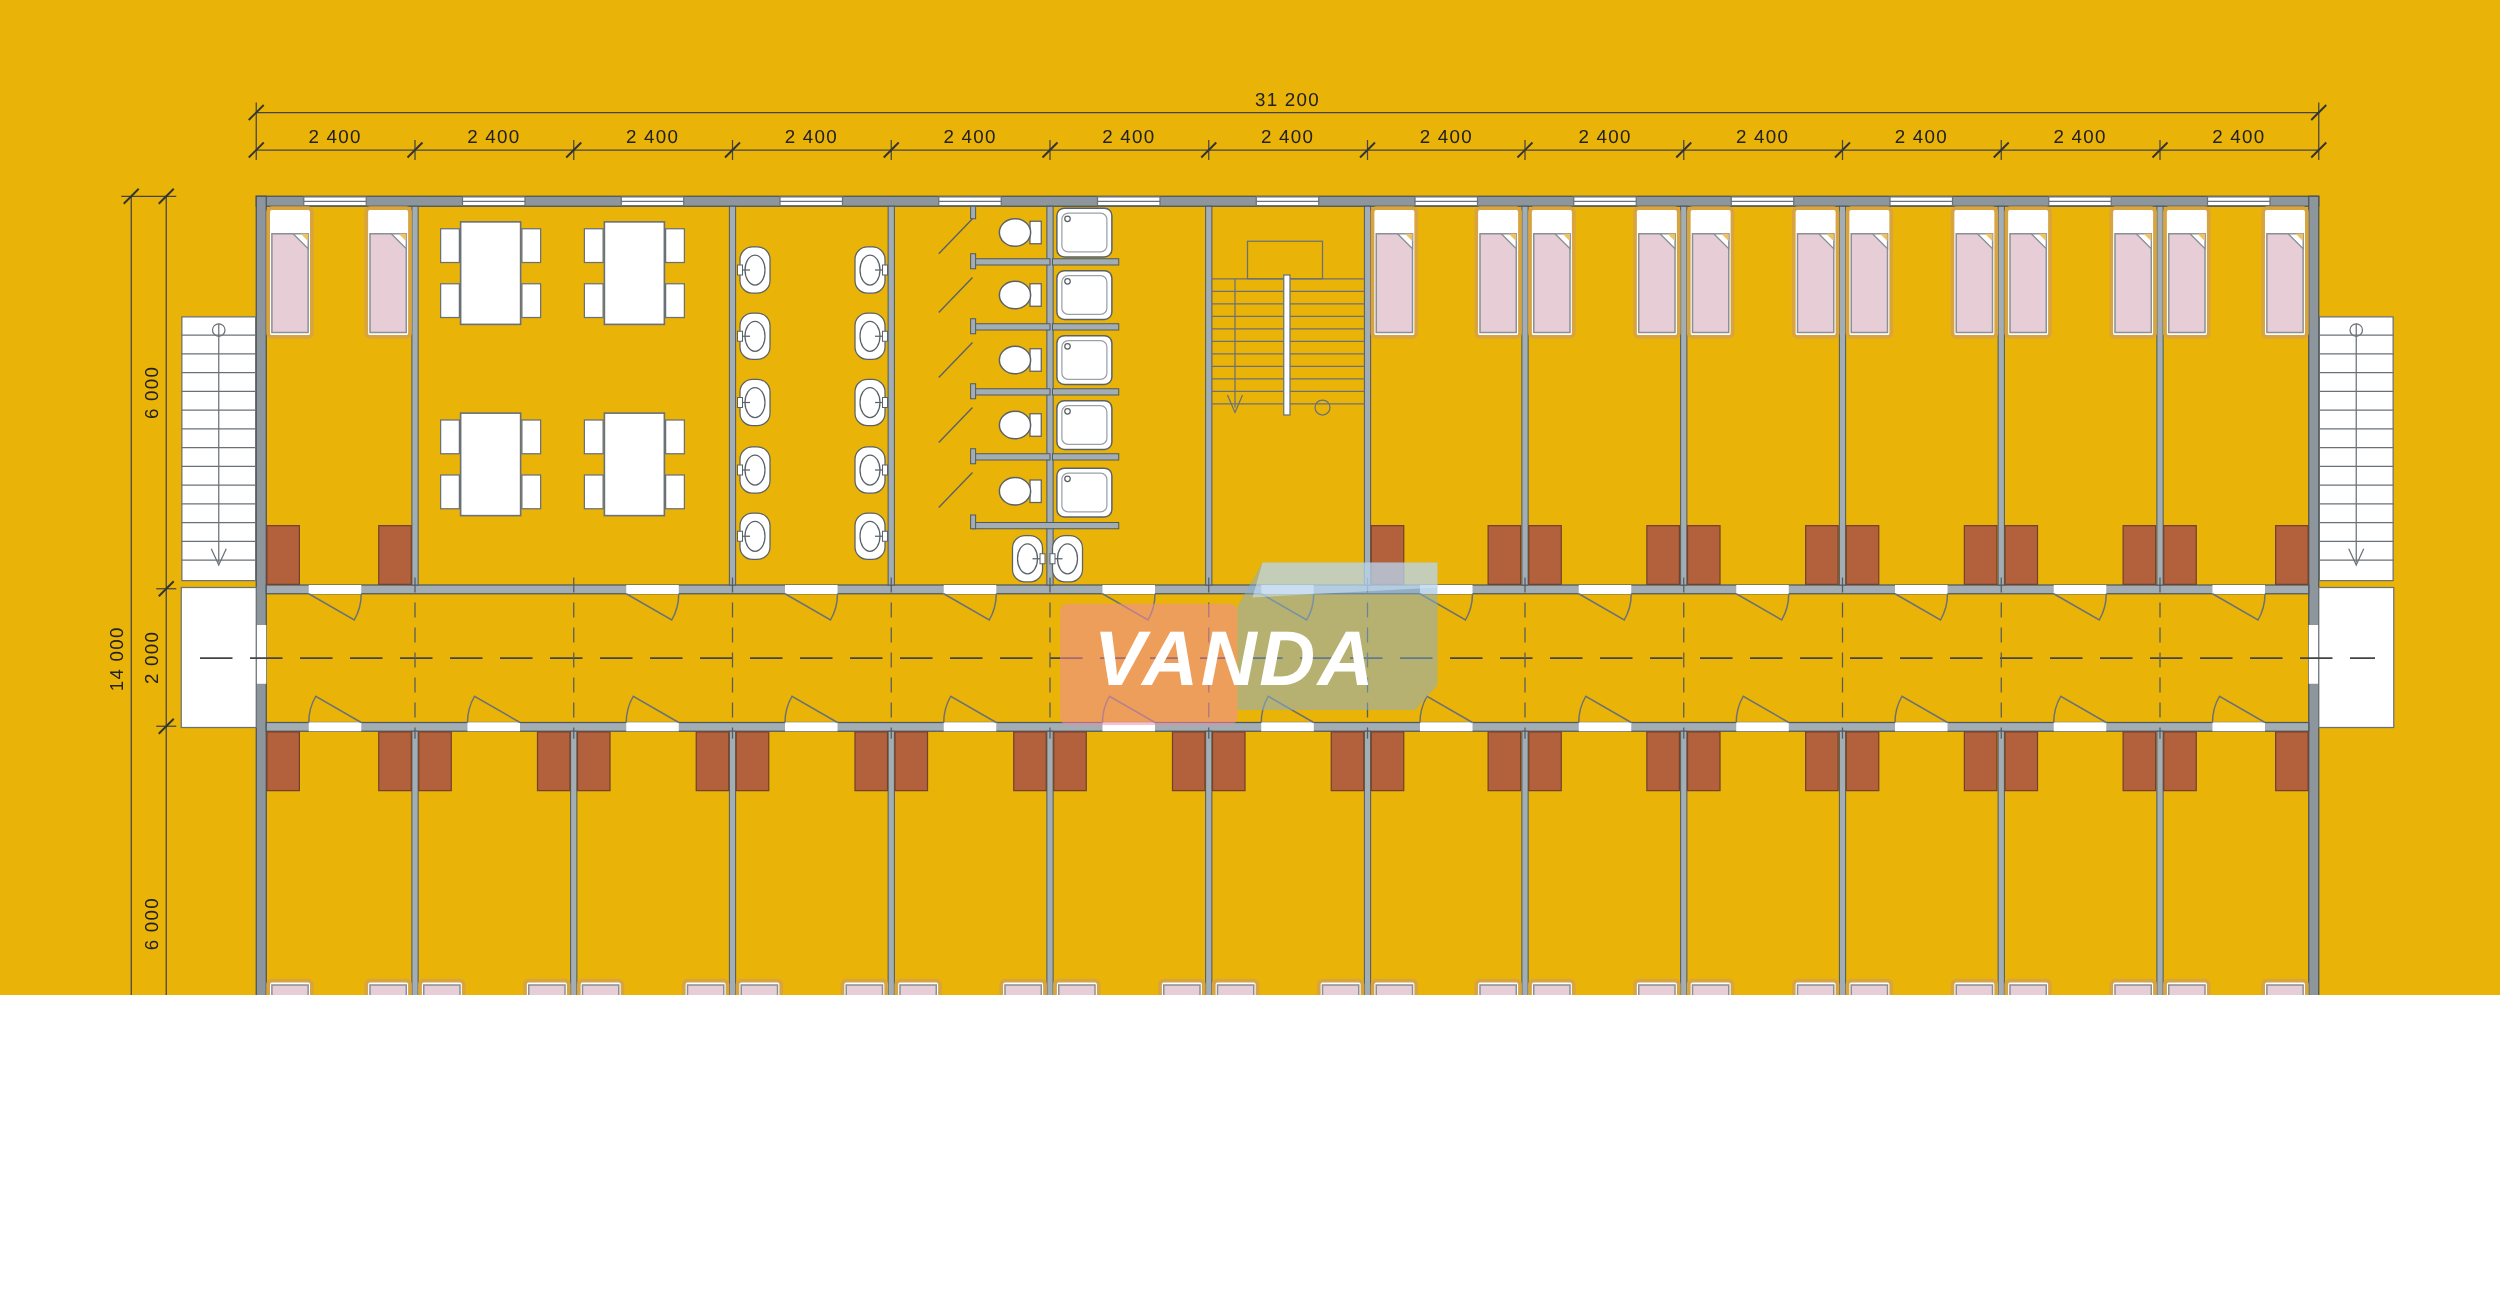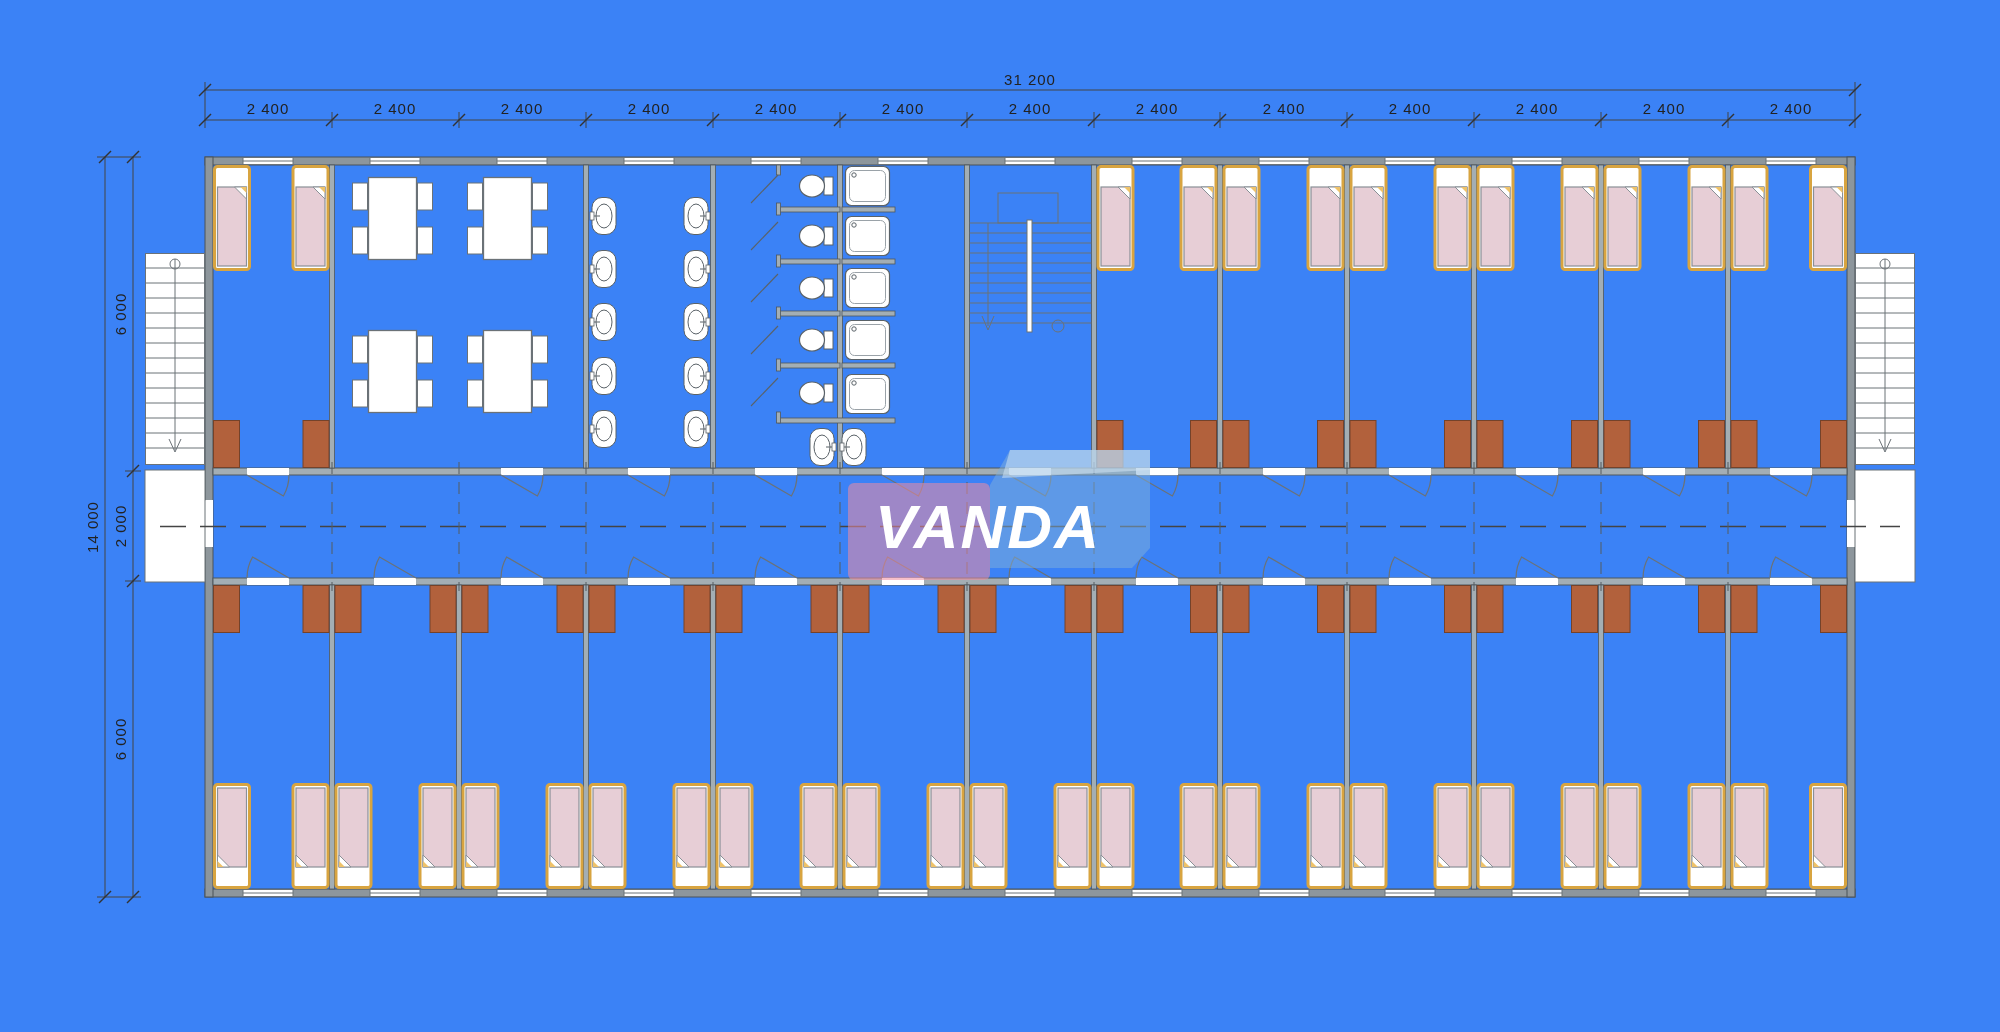--- a/index.html
+++ b/index.html
@@ -1,16 +1,16 @@
 <!DOCTYPE html>
 <html><head>
 <meta charset="utf-8">
 <style>
   html,body{margin:0;padding:0;background:#ffffff;}
-  .stage{position:relative;width:2000px;height:1032px;background:#3b82f6;overflow:hidden;
+  .stage{position:relative;width:2000px;height:796px;background:#eab308;overflow:hidden;
          font-family:"Liberation Sans",sans-serif;}
   svg{display:block;}
   text{font-family:"Liberation Sans",sans-serif;fill:#222;}
   .dimtxt{font-size:15px;letter-spacing:1px;}
   .logotxt{font-size:62px;font-weight:bold;font-style:italic;fill:#ffffff;letter-spacing:2px;}
 </style>
 </head>
 <body>
 
 <div class="stage">

